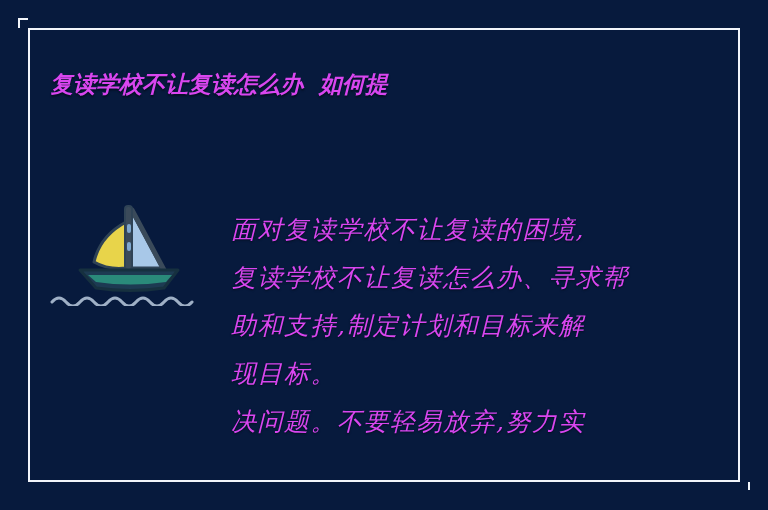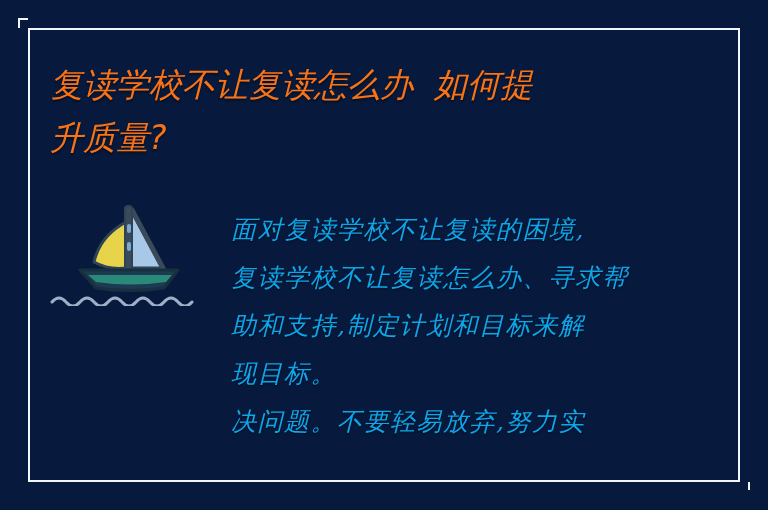--- a/index.html
+++ b/index.html
@@ -77,24 +77,24 @@
   }
 
   
   #title-block {
     position: absolute;
     left: 50px;
     top: 58px;
     width: 620px;
   }
   .title-line {
-    color: #f97316;
+    color: #d946ef;
     font-family: "DejaVu Sans", "Liberation Sans", sans-serif;
-    font-size: 33px;
-    font-weight: normal;
+    font-size: 23px;
+    font-weight: bold;
     font-style: italic;
     line-height: 53px;
     letter-spacing: 0px;
     white-space: pre;
     text-shadow: 0 2px 2px rgba(0,0,0,0.45);
   }
 
   
   #illustration {
     position: absolute;
@@ -105,21 +105,21 @@
   }
 
   
   #body-block {
     position: absolute;
     left: 231px;
     top: 206px;
     width: 420px;
   }
   .body-line {
-    color: #0ea5e9;
+    color: #d946ef;
     font-family: "DejaVu Serif", "Liberation Serif", serif;
     font-size: 25px;
     font-style: italic;
     line-height: 48px;
     letter-spacing: 1.5px;
     white-space: pre;
     text-shadow: 0 1px 2px rgba(0,0,0,0.5);
   }
 </style>
 </head>
@@ -129,21 +129,20 @@
 
   <div class="frame-outer"></div>
   <div class="frame-mask-top"></div>
   <div class="frame-mask-left"></div>
   <div class="frame-mask-right"></div>
   <div class="frame-mask-bottom"></div>
   <div class="frame-inner"></div>
 
   <div id="title-block">
     <div class="title-line">复读学校不让复读怎么办  如何提</div>
-    <div class="title-line">升质量?</div>
   </div>
 
   <div id="illustration">
     <svg width="160" height="110" viewBox="0 0 160 110" xmlns="http://www.w3.org/2000/svg">
 
       <path d="M80 12 L80 72 L112 72 Z" fill="#a8c8e8" stroke="#2f4356" stroke-width="3" stroke-linejoin="round"></path>
 
       <path d="M82 14 L114 74" stroke="#3a4a5a" stroke-width="5" stroke-linecap="round" fill="none"></path>
 
       <path d="M76 26 Q50 40 44 66 Q58 74 76 72 Z" fill="#e8d44a" stroke="#2f4356" stroke-width="3" stroke-linejoin="round"></path>

